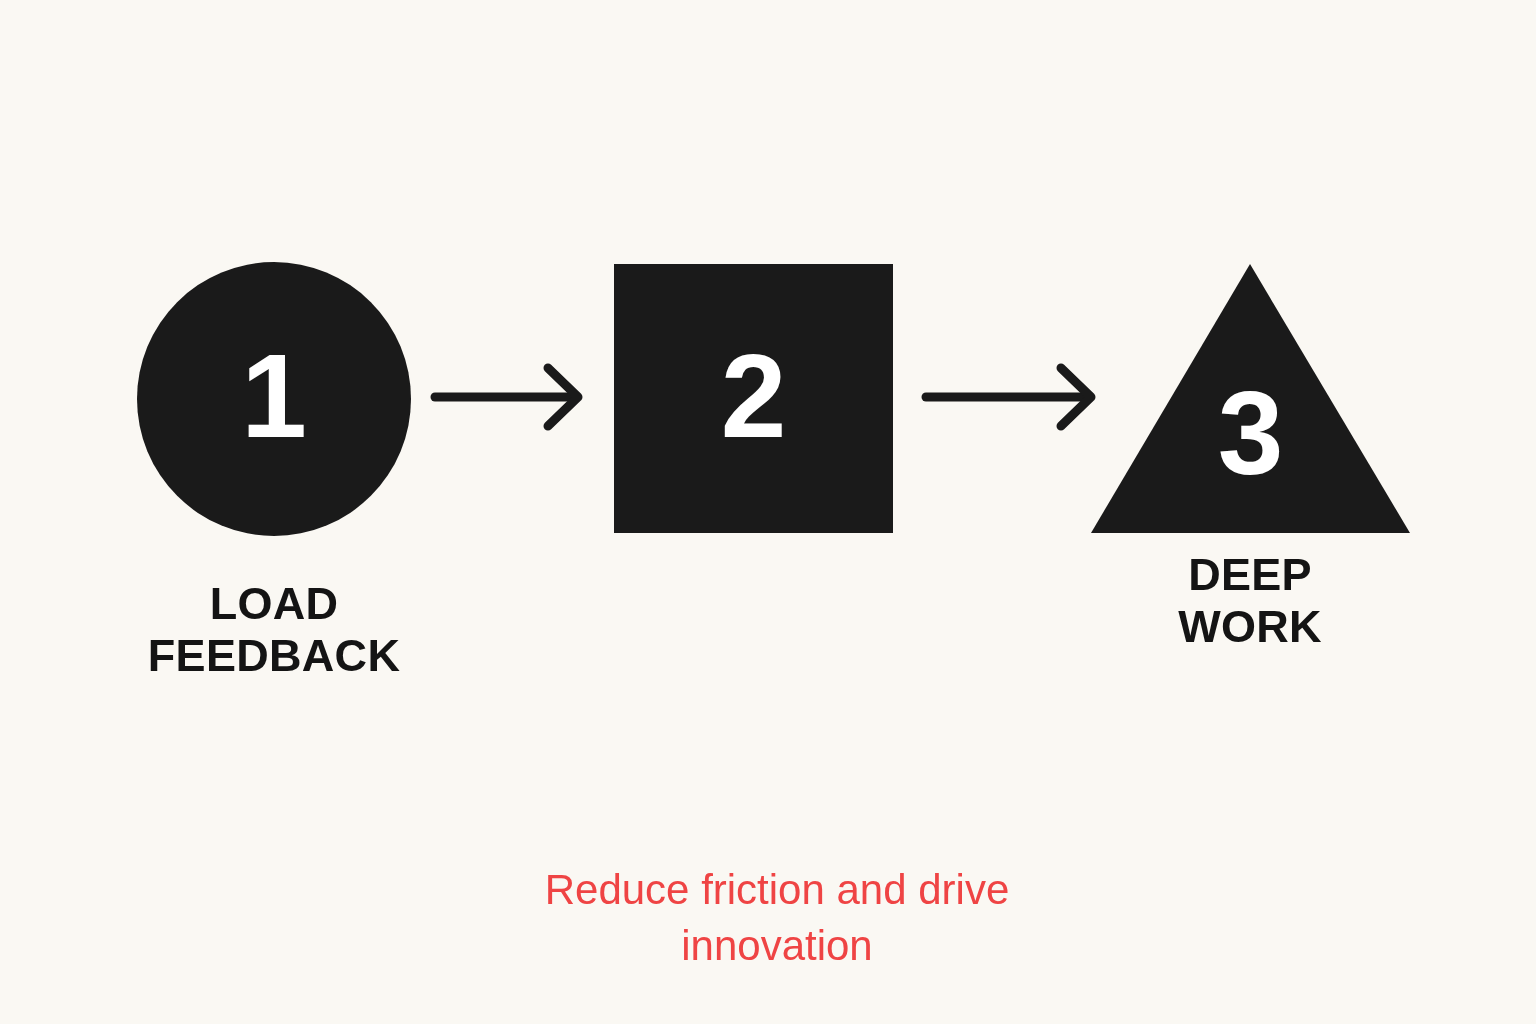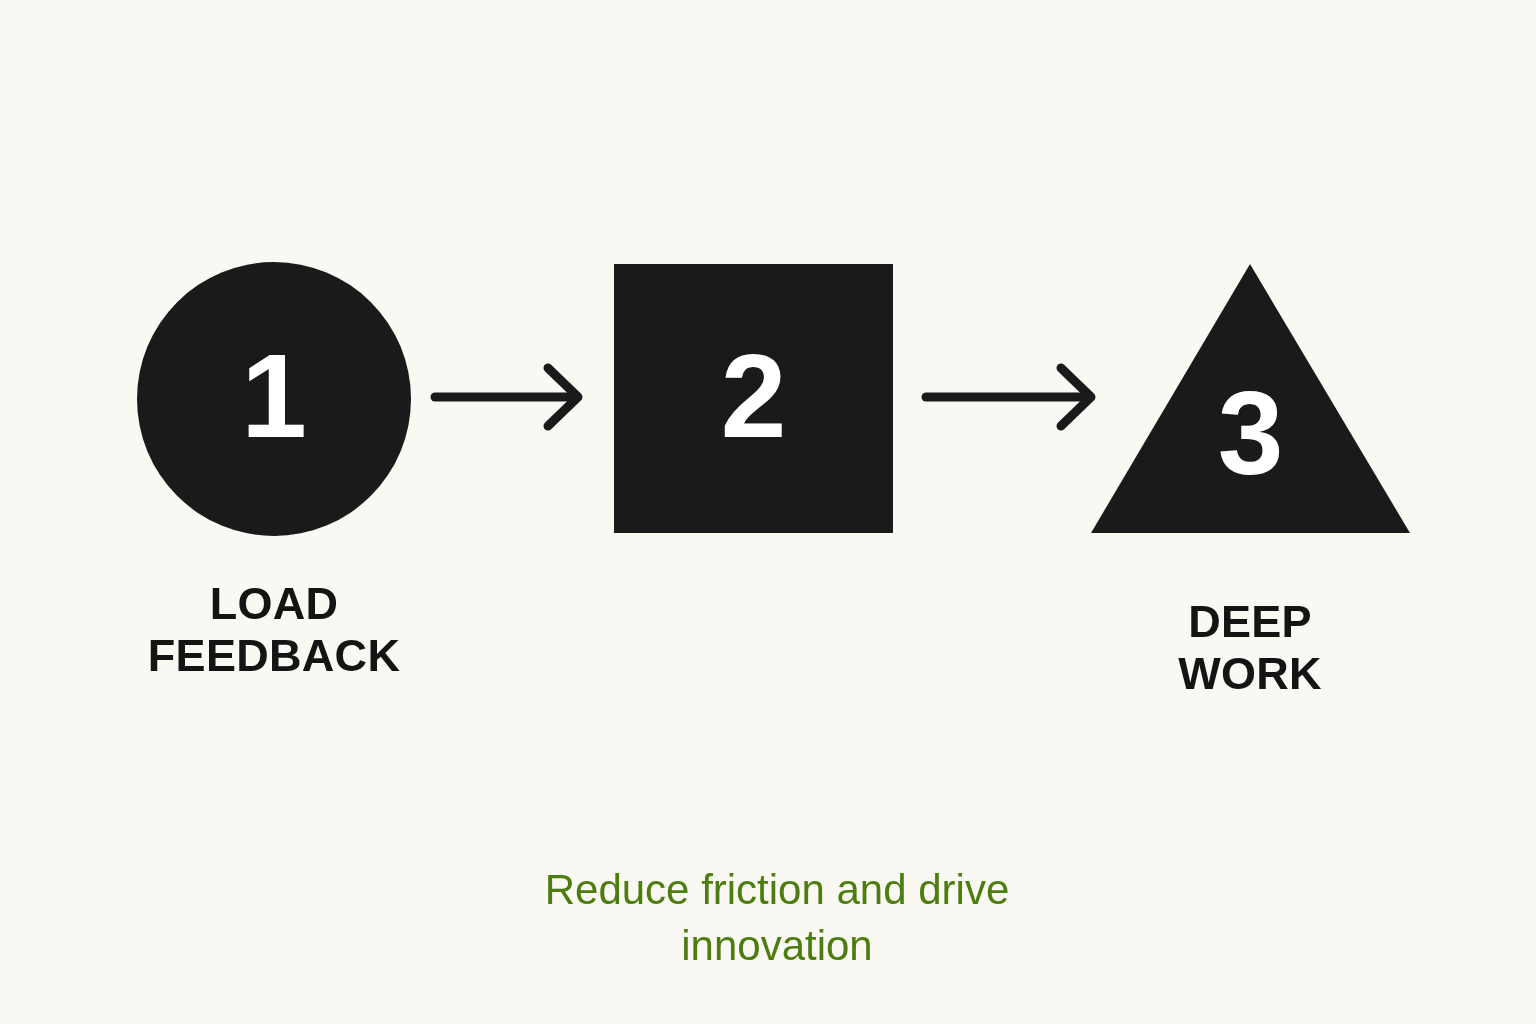--- a/index.html
+++ b/index.html
@@ -93,40 +93,40 @@
     color: #141414;
     font-family: "Liberation Sans", sans-serif;
     font-weight: bold;
     font-size: 45px;
     line-height: 1.16;
     letter-spacing: 0.3px;
     white-space: pre-line;
   }
   #label-1 { left: 74px; top: 578px; width: 400px; }
   #label-2 { left: 553px; top: 578px; width: 400px; }
-  #label-3 { left: 1050px; top: 596px; width: 400px; }
+  #label-3 { left: 1050px; top: 549px; width: 400px; }
 
   
   .arrow {
     position: absolute;
     top: 363px;
     height: 68px;
   }
   #arrow-1 { left: 430px; width: 156px; }
   #arrow-2 { left: 921px; width: 178px; }
   .arrow svg { display: block; width: 100%; height: 100%; }
 
   
   #caption {
     position: absolute;
     left: 268px;
     top: 862px;
     width: 1018px;
     text-align: center;
-    color: #4d7c0f;
+    color: #ef4444;
     font-family: "Liberation Sans", sans-serif;
     font-weight: normal;
     font-size: 42px;
     line-height: 1.33;
     white-space: pre-line;
   }
 </style>
 </head>
 <body>
 

